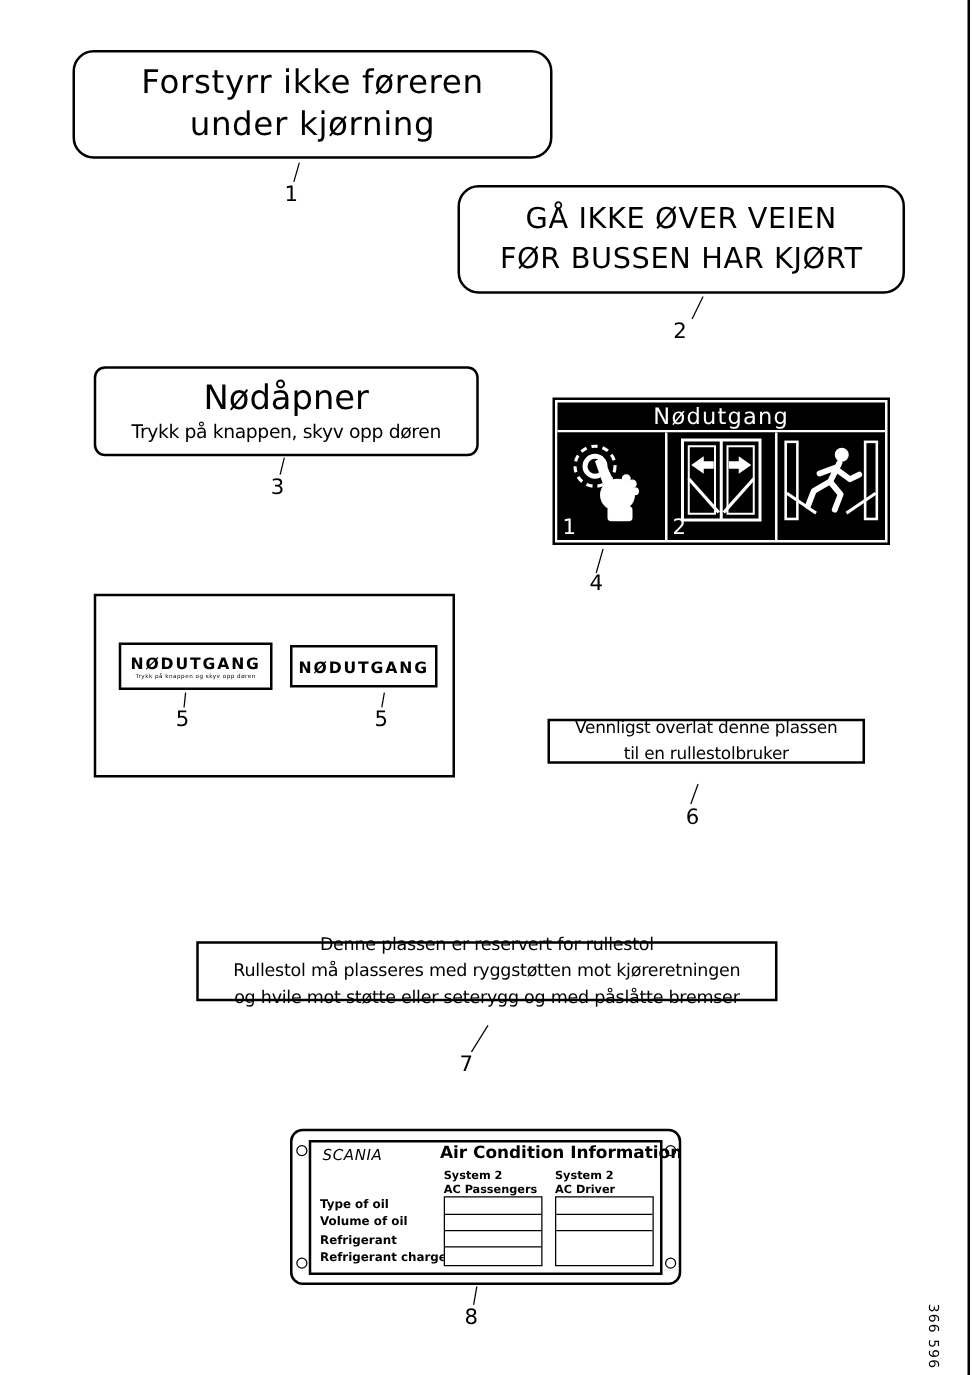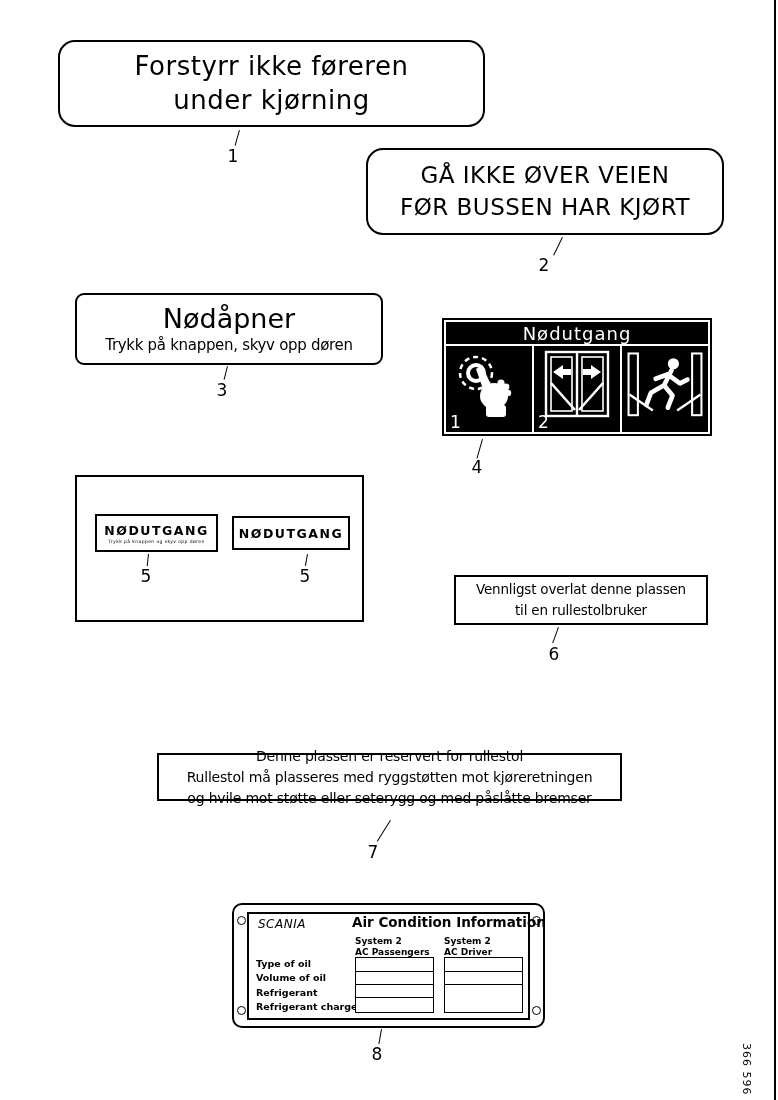--- a/index.html
+++ b/index.html
@@ -100,21 +100,21 @@
   }
   .page-edge {
     position:absolute; left:774px; top:0; width:2px; height:1100px; background:#000;
   }
 </style>
 </head>
 <body>
 
 <div class="page">
 
-  <div class="sign rounded-lg" style="left:58px; top:40px; width:427px; height:87px;">
+  <div class="sign rounded-lg" style="left:58px; top:40px; width:384px; height:87px;">
     <div class="sign1-text">Forstyrr ikke føreren</div>
     <div class="sign1-text">under kjørning</div>
   </div>
   <div class="leader" style="left:239px; top:130px; height:16px; transform:rotate(16deg);"></div>
   <div class="refnum" style="left:220px; top:146px;">1</div>
 
   <div class="sign rounded-lg" style="left:366px; top:148px; width:358px; height:87px;">
     <div class="sign2-text">GÅ IKKE ØVER VEIEN</div>
     <div class="sign2-text">FØR BUSSEN HAR KJØRT</div>
   </div>
@@ -182,21 +182,21 @@
     <div class="sticker-tiny">Trykk på knappen og skyv opp døren</div>
   </div>
   <div class="sticker" style="left:232px; top:516px; width:118px; height:34px;">
     <div class="sticker-main">NØDUTGANG</div>
   </div>
   <div class="leader" style="left:148px; top:554px; height:12px; transform:rotate(6deg);"></div>
   <div class="refnum" style="left:133px; top:566px;">5</div>
   <div class="leader" style="left:307px; top:554px; height:12px; transform:rotate(10deg);"></div>
   <div class="refnum" style="left:292px; top:566px;">5</div>
 
-  <div class="sign" style="left:454px; top:575px; width:254px; height:50px;">
+  <div class="sign" style="left:438px; top:575px; width:254px; height:36px;">
     <div class="sign6-text">Vennligst overlat denne plassen</div>
     <div class="sign6-text">til en rullestolbruker</div>
   </div>
   <div class="leader" style="left:558px; top:627px; height:17px; transform:rotate(20deg);"></div>
   <div class="refnum" style="left:541px; top:644px;">6</div>
 
   <div class="sign" style="left:157px; top:753px; width:465px; height:48px;text-align:center;">
     <div class="sign7-text">Denne plassen er reservert for rullestol</div>
     <div class="sign7-text">Rullestol må plasseres med ryggstøtten mot kjøreretningen</div>
     <div class="sign7-text">og hvile mot støtte eller seterygg og med påslåtte bremser</div>

